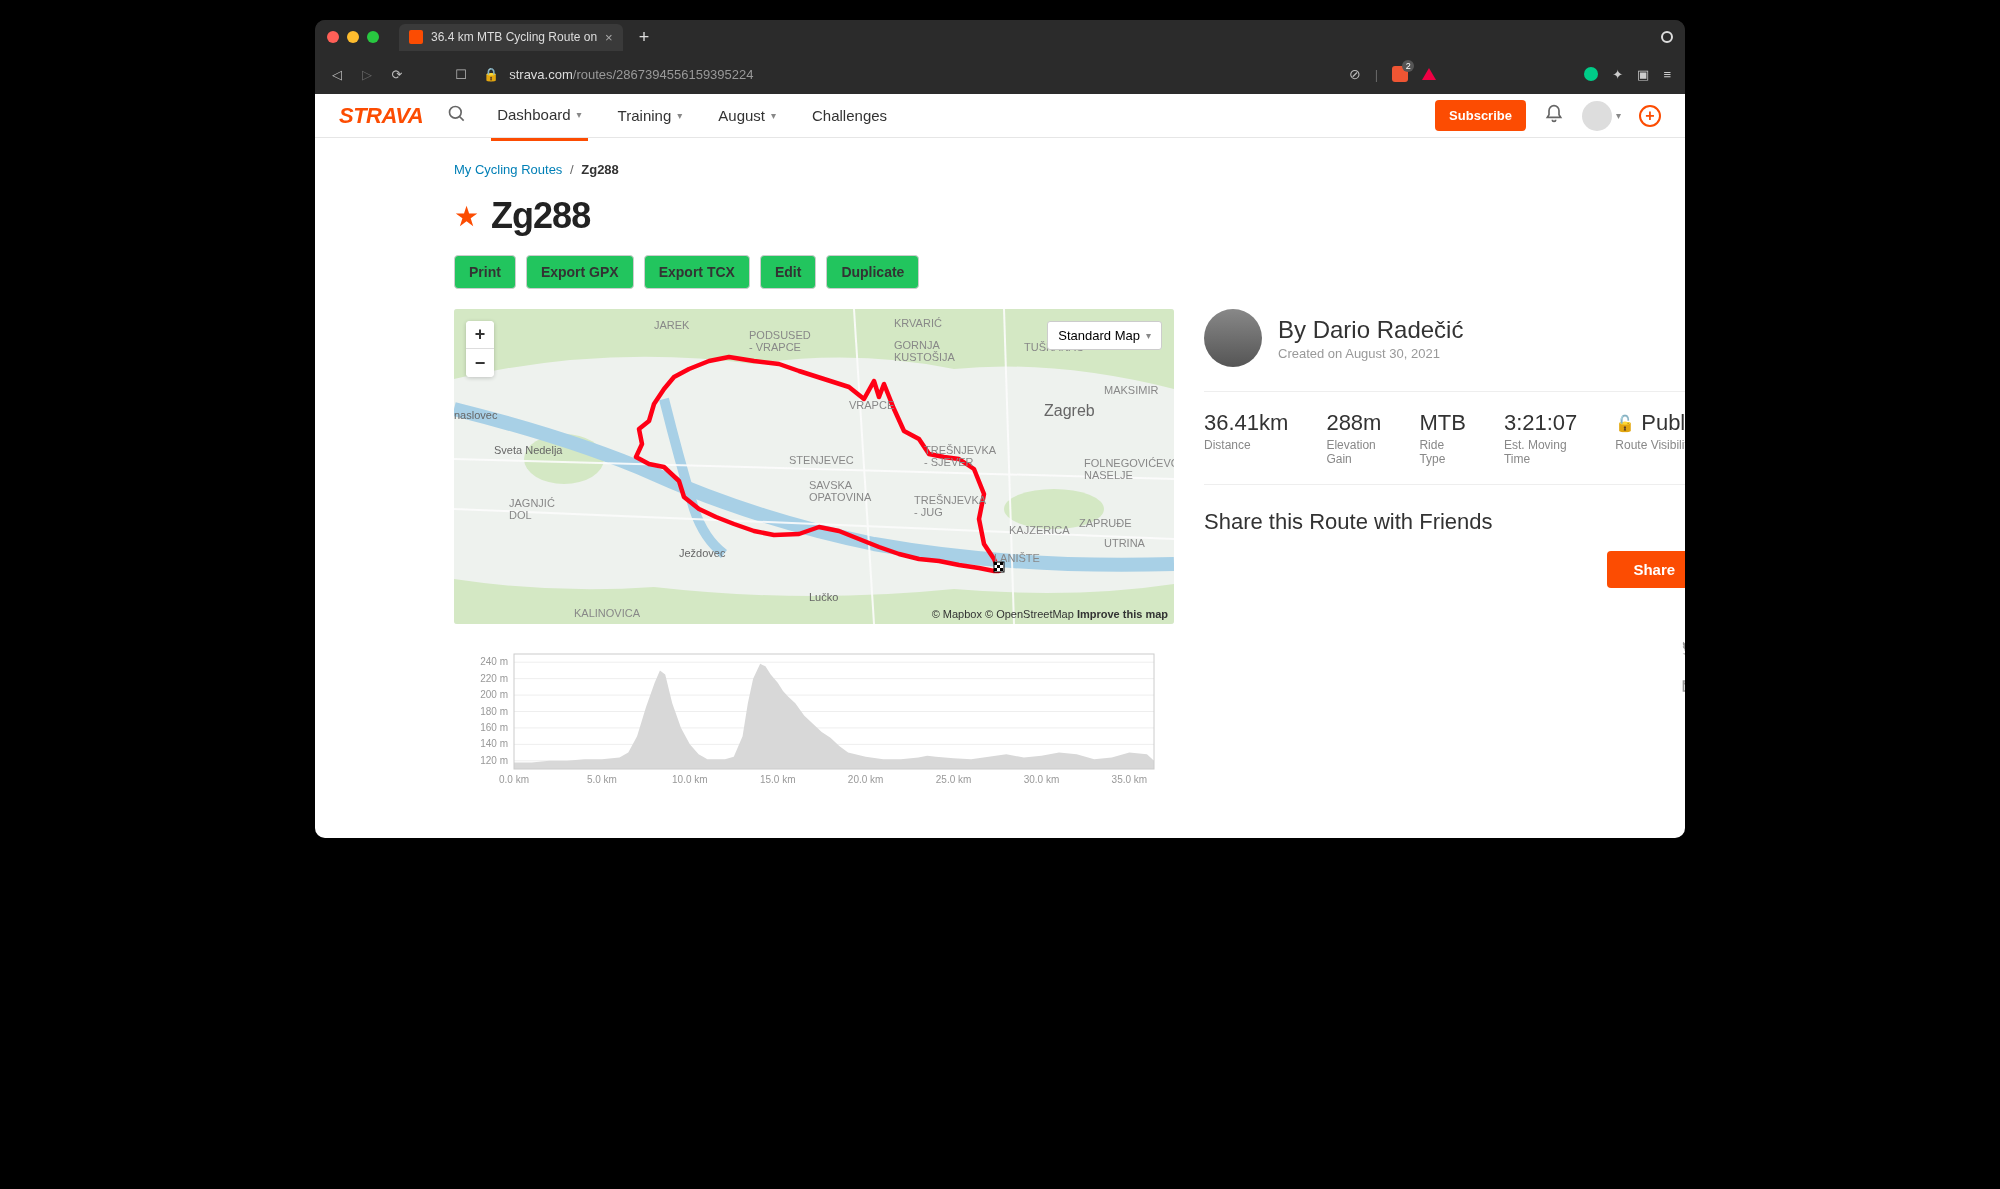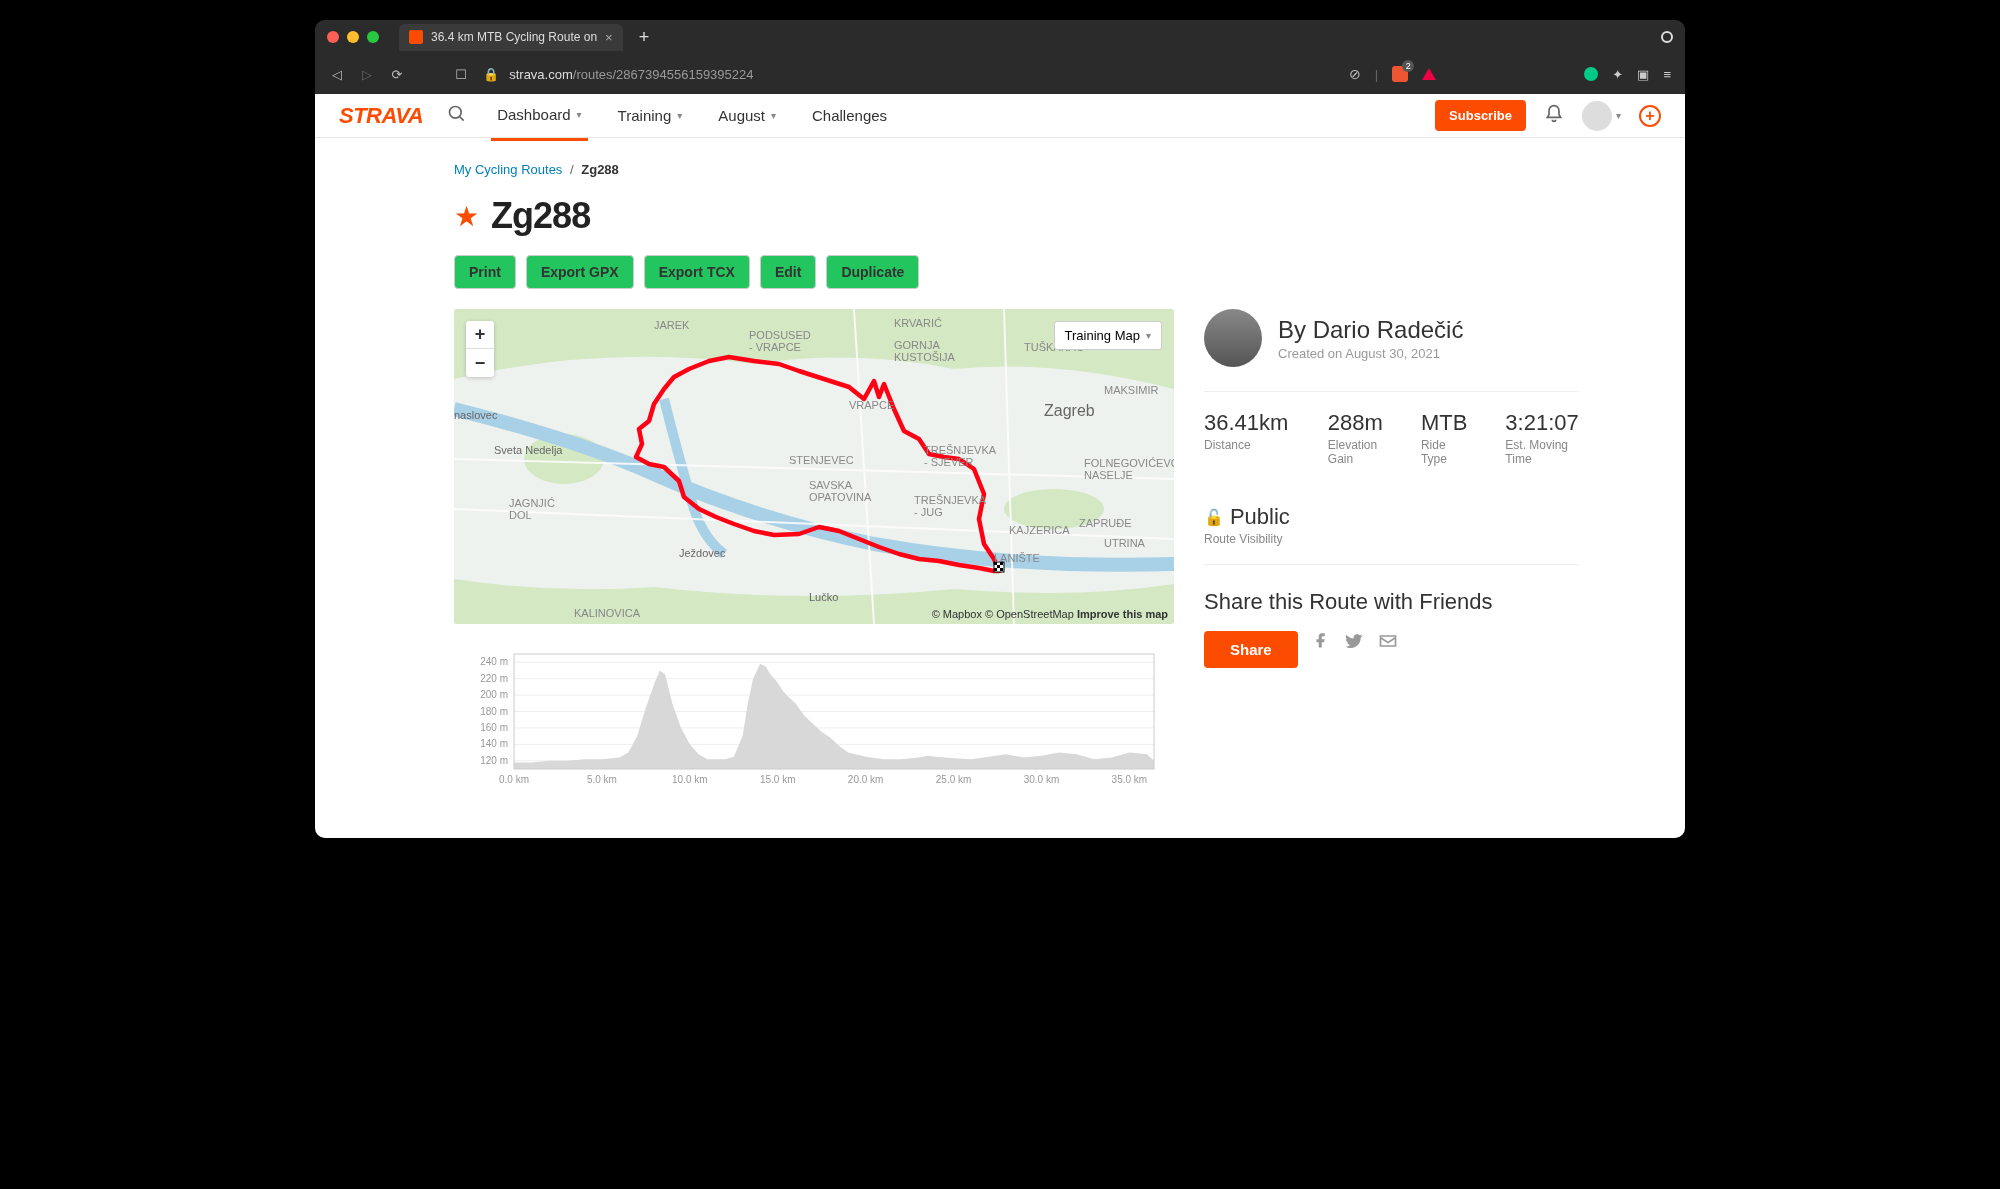--- a/index.html
+++ b/index.html
@@ -55,26 +55,26 @@
 .map-attrib { position:absolute; bottom:4px; right:6px; font-size:11px; color:#333; }
 .map-attrib a { color:#333; text-decoration:none; }
 .map-attrib .improve { font-weight:700; }
 .map-labels text { font-size:11px; fill:#888; font-family:inherit; }
 .route-path { fill:none; stroke:#ff0015; stroke-width:4.5; stroke-linejoin:round; }
 .elev-chart { margin-top:20px; width:720px; }
 .creator { display:flex; gap:16px; align-items:center; margin-bottom:24px; }
 .avatar-lg { width:58px; height:58px; border-radius:50%; background:linear-gradient(#888,#555); }
 .by-line { font-size:24px; font-weight:500; color:#333; }
 .created-on { font-size:13px; color:#999; margin-top:2px; }
-.stats-grid { display:grid; grid-template-columns:repeat(4,1fr); row-gap:14px; column-gap:20px; border-top:1px solid #eee; border-bottom:1px solid #eee; padding:18px 0; margin-bottom:24px;gap:38px; }
+.stats-grid { display:grid; grid-template-columns:repeat(5,1fr); row-gap:14px; column-gap:20px; border-top:1px solid #eee; border-bottom:1px solid #eee; padding:18px 0; margin-bottom:24px;gap:38px; }
 .stat-val { font-size:22px; font-weight:500; color:#333; }
 .stat-label { font-size:12px; color:#888; margin-top:2px; }
 .stat-with-icon { display:flex; align-items:center; gap:6px; }
 .share-title { font-size:22px; font-weight:500; color:#333; margin-bottom:16px; }
-.share-row { display:flex; align-items:flex-start; gap:14px; }
+.share-row { display:flex; align-items:flex-end; gap:14px;flex-direction:column; }
 .share-btn { background:#fc4c02; color:#fff; border:none; padding:10px 26px; border-radius:4px; font-size:15px; font-weight:600; cursor:pointer; }
 .social-ico { color:#999; cursor:pointer; }
 .elev-axis text { font-size:10px; fill:#999; }
 .elev-area { fill:#d8d8d8; }
 .elev-grid { stroke:#eee; stroke-width:1; }
 .elev-border { stroke:#ccc; stroke-width:1; fill:none; }
 </style>
 </head>
 <body>
 
@@ -235,21 +235,21 @@
                   <text x="460" y="195"><tspan x="460" dy="0">TREŠNJEVKA</tspan><tspan x="460" dy="12">- JUG</tspan></text>
                   <text x="355" y="180"><tspan x="355" dy="0">SAVSKA</tspan><tspan x="355" dy="12">OPATOVINA</tspan></text>
                   <text x="630" y="158"><tspan x="630" dy="0">FOLNEGOVIĆEVO</tspan><tspan x="630" dy="12">NASELJE</tspan></text>
                 </g>
             </svg>
             <div class="zoom-ctrl">
               <button>+</button>
               <button>−</button>
             </div>
             <div class="map-type">
-              <span>Training Map</span>
+              <span>Standard Map</span>
               <span class="chev">▾</span>
             </div>
             <div class="map-attrib">
               <a>© Mapbox</a>
               <a>© OpenStreetMap</a>
               <a class="improve">Improve this map</a>
             </div>
           </div>
 
           <svg class="elev-chart" viewBox="0 0 720 150">

